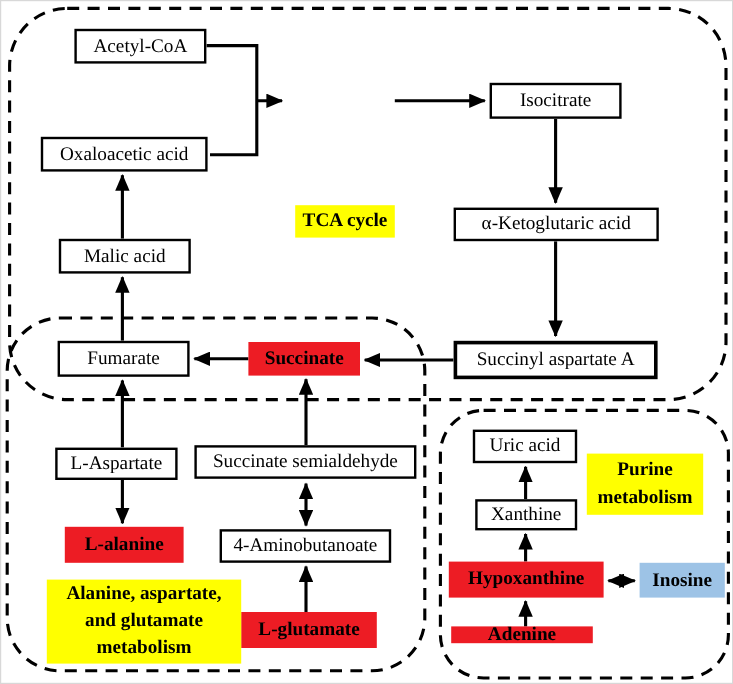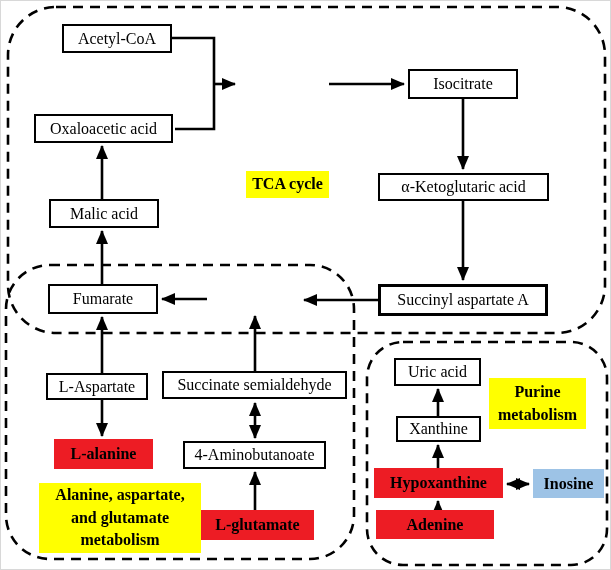--- a/index.html
+++ b/index.html
@@ -85,31 +85,32 @@
       <path d="M506,483 H528" marker-start="url(#ah)" marker-end="url(#ah)"></path>
     </g>
   </svg>
 
   <div class="node" style="left:61px;top:23px;width:110px;height:29px">Acetyl-CoA</div>
   <div class="node" style="left:407px;top:68px;width:110px;height:30px">Isocitrate</div>
   <div class="node" style="left:33px;top:113px;width:139px;height:29px">Oxaloacetic acid</div>
   <div class="node" style="left:377px;top:172px;width:171px;height:28px">α-Ketoglutaric acid</div>
   <div class="node" style="left:48px;top:198px;width:110px;height:29px">Malic acid</div>
   <div class="node" style="left:47px;top:283px;width:110px;height:30px">Fumarate</div>
+  <div class="node red" style="left:206px;top:284px;width:93px;height:28px">Succinate</div>
   <div class="node thick" style="left:377px;top:283px;width:170px;height:32px">Succinyl aspartate A</div>
   <div class="node" style="left:45px;top:372px;width:102px;height:27px">L-Aspartate</div>
   <div class="node" style="left:161px;top:370px;width:185px;height:28px">Succinate semialdehyde</div>
   <div class="node red" style="left:53px;top:438px;width:99px;height:30px">L-alanine</div>
   <div class="node" style="left:182px;top:440px;width:143px;height:28px">4-Aminobutanoate</div>
   <div class="node red" style="left:200px;top:509px;width:113px;height:30px">L-glutamate</div>
   <div class="node" style="left:393px;top:357px;width:87px;height:28px">Uric acid</div>
   <div class="node" style="left:395px;top:415px;width:85px;height:26px">Xanthine</div>
   <div class="node red" style="left:373px;top:467px;width:129px;height:30px">Hypoxanthine</div>
   <div class="node blue" style="left:532px;top:468px;width:71px;height:29px">Inosine</div>
-  <div class="node red" style="left:375px;top:509px;width:118px;height:29px">Adenine</div>
+  <div class="node red" style="left:375px;top:521px;width:118px;height:14px">Adenine</div>
 
   <div class="ylabel" style="left:245px;top:170px;width:83px;height:27px">TCA cycle</div>
   <div class="ylabel" style="left:38px;top:482px;width:162px;height:70px">Alanine, aspartate,
 and glutamate
 metabolism</div>
   <div class="ylabel" style="left:488px;top:377px;width:97px;height:51px">Purine
 metabolism</div>
 
 </div>
 

